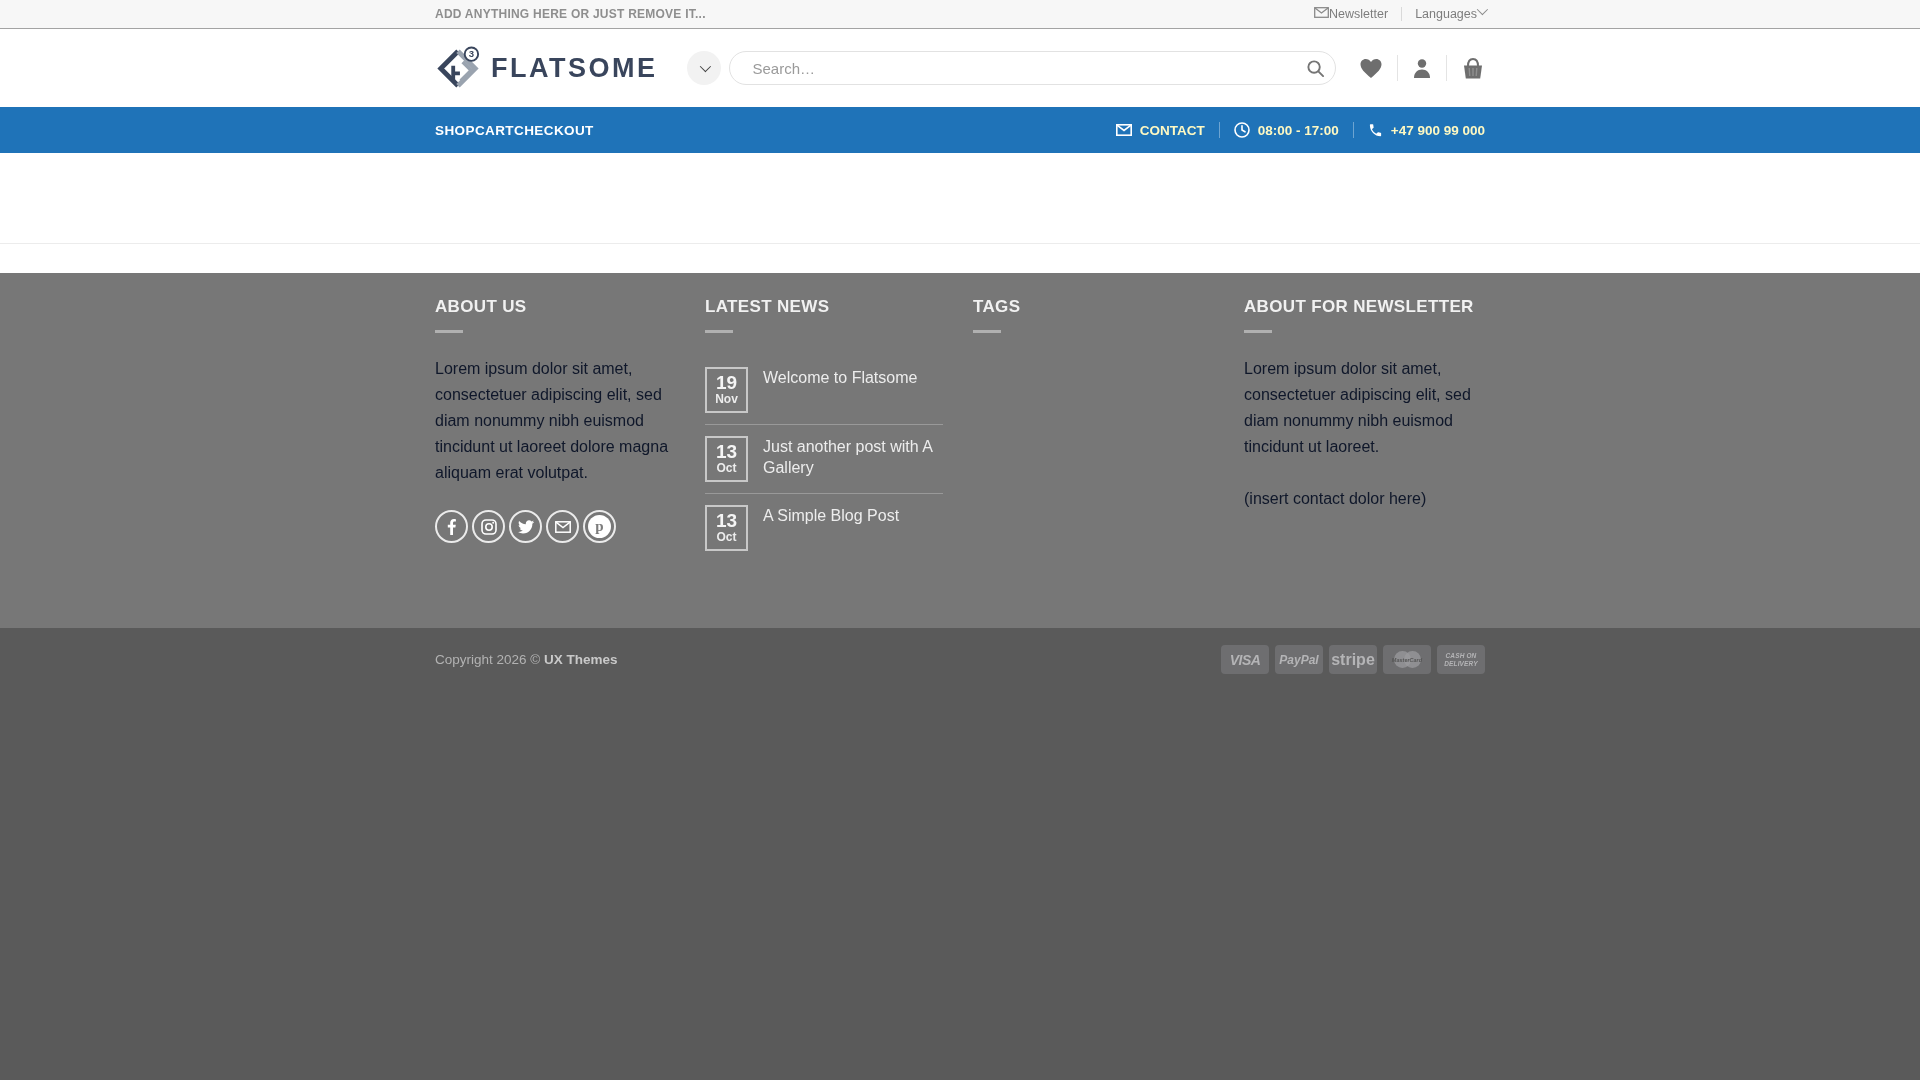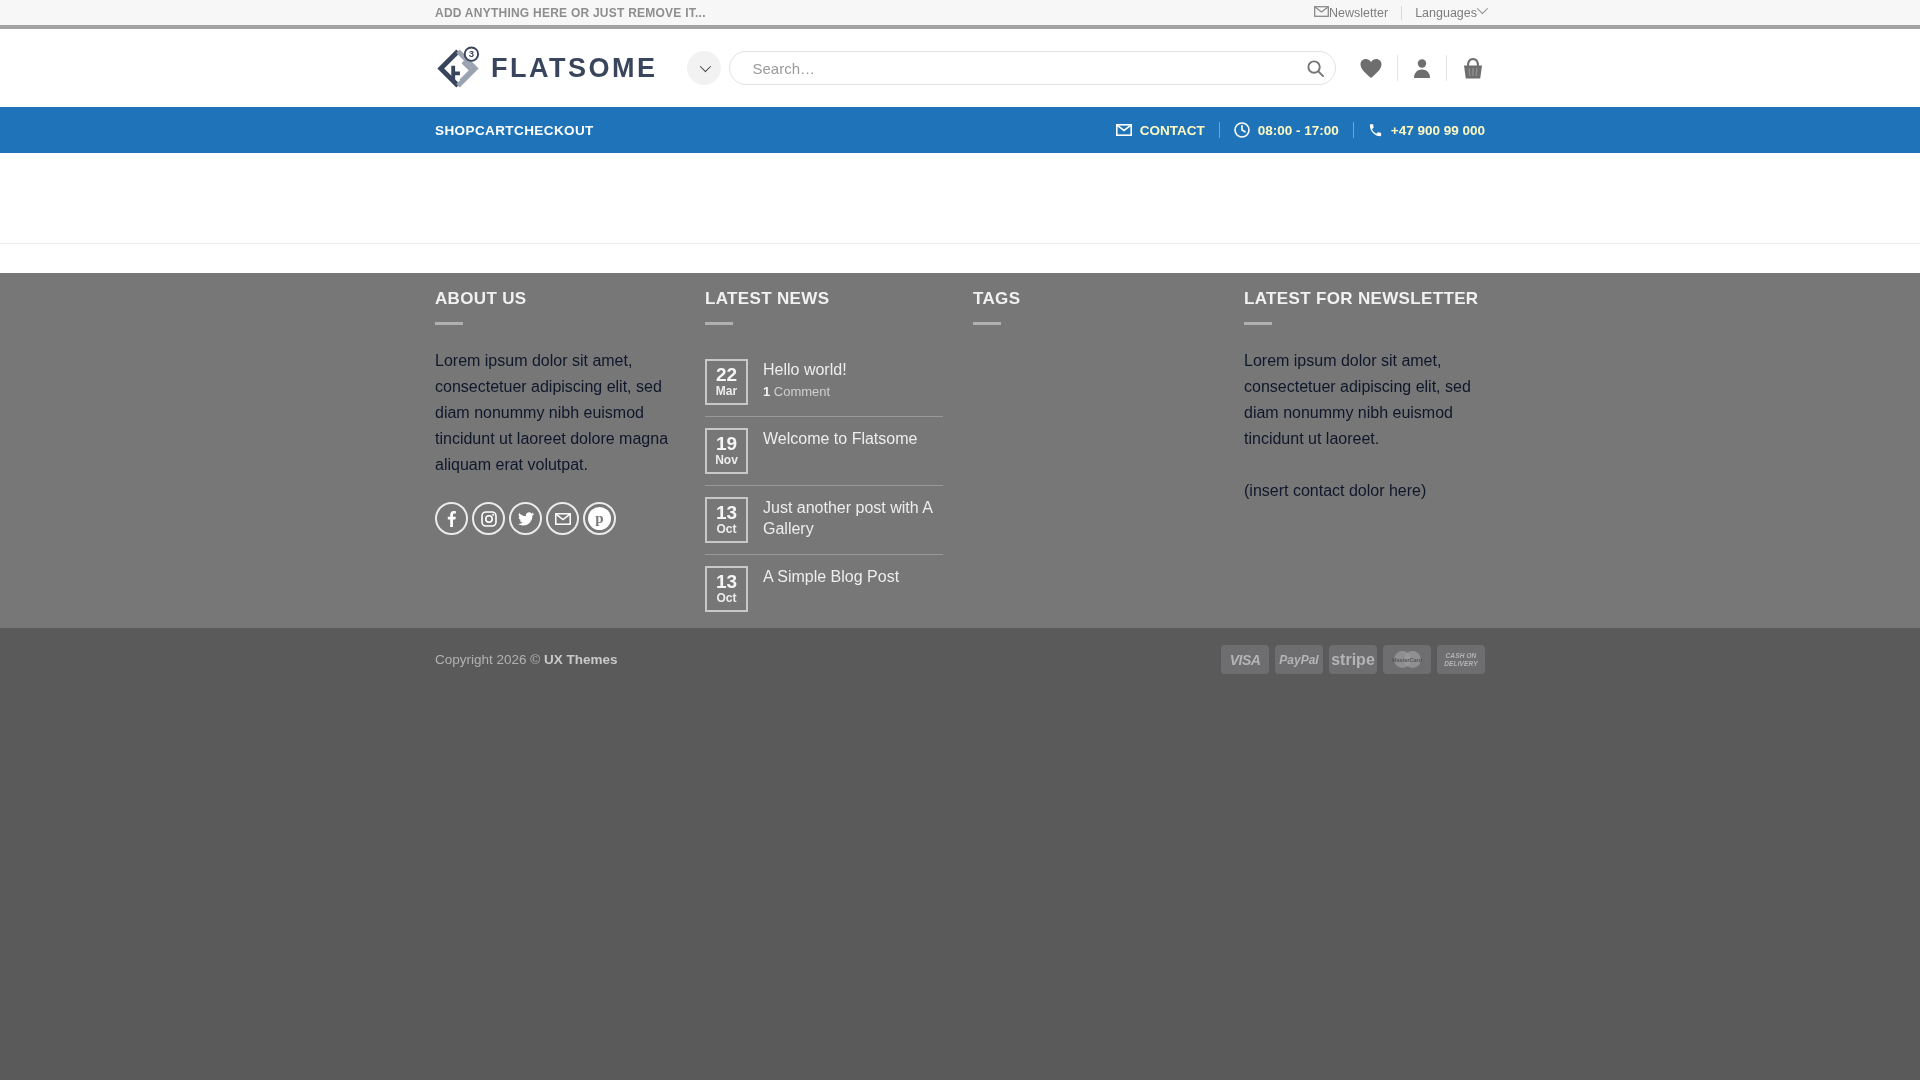--- a/index.html
+++ b/index.html
@@ -6,21 +6,21 @@
   html,body { width:100%; }
   body {
     font-family:"Liberation Sans", sans-serif;
     background:#5a5a5a;
     -webkit-font-smoothing:antialiased;
   }
   .page { min-height:1080px; display:flex; flex-direction:column; }
   .container { width:1050px; margin:0 auto; }
 
   
-  .topbar { background:#f7f7f7; border-bottom:4px solid #a3a3a3; height:29px; }
+  .topbar { background:#f7f7f7; border-bottom:1px solid #a3a3a3; height:29px; }
   .topbar .container { height:100%; display:flex; align-items:center; justify-content:space-between; }
   .topbar-left { font-size:12px; font-weight:700; color:#8e8e8e; letter-spacing:.02em; }
   .topbar-right { display:flex; align-items:center; font-size:12.5px; color:#7d7d7d; }
   .topbar-link { display:flex; align-items:flex-start; gap:0; cursor:pointer; }
   .topbar-sep { width:1px; height:14px; background:#d9d9d9; margin:0 13px; }
   .chev { width:8px; height:8px; border-right:1.6px solid #8a8a8a; border-bottom:1.6px solid #8a8a8a; transform:rotate(45deg) translateY(-2px); display:inline-block; }
 
   
   .header { background:#fff; height:78px; }
   .header .container { height:100%; display:flex; align-items:center; }
@@ -43,21 +43,21 @@
   .nav-link { color:#fff; font-size:13.5px; font-weight:700; letter-spacing:.03em; cursor:pointer; }
   .nav-right { display:flex; align-items:center; color:#fef9c3; font-size:13.5px; font-weight:700; }
   .nav-right .item { display:flex; align-items:center; gap:8px; cursor:pointer; }
   .nav-sep { width:1px; height:16px; background:rgba(255,255,255,.35); margin:0 14px; }
 
   
   .main { background:#fff; height:120px; position:relative; }
   .main-divider { position:absolute; left:0; right:0; top:90px; height:1px; background:#ececec; }
 
   
-  .footer { background:#777777; height:355px; padding-top:16px; }
+  .footer { background:#777777; height:355px; padding-top:24px; }
   .footer .cols { display:grid; grid-template-columns:270px 268px 271px 241px; }
   .col { padding-right:30px; }
   .col:last-child { padding-right:0; }
   .widget-title { color:#f1f1f1; font-size:17px; font-weight:700; letter-spacing:.02em; margin-bottom:13px; }
   .widget-rule { width:28px; height:3px; background:rgba(255,255,255,.42); margin-bottom:23px; }
   .ftext { color:#0f172a; font-size:16px; line-height:26px; }
   .fnote { margin-top:26px; }
 
   .social { display:flex; gap:4px; margin-top:24px; }
   .sbtn { width:33px; height:33px; border:2px solid rgba(255,255,255,.85); border-radius:50%; display:flex; align-items:center; justify-content:center; cursor:pointer; flex:none; }
@@ -244,30 +244,20 @@
           <div class="sbtn pin">
             <span class="pin-inner">p</span>
           </div>
         </div>
       </div>
 
       <div class="col">
         <div class="widget-title">LATEST NEWS</div>
         <div class="widget-rule"></div>
 
-        <div class="post">
-          <div class="datebox">
-            <span class="day">22</span>
-            <span class="month">Mar</span>
-          </div>
-          <div>
-            <div class="post-title">Hello world!</div>
-            <div class="post-meta"><b>1</b><span> Comment</span></div>
-          </div>
-        </div>
 
         <div class="post">
           <div class="datebox">
             <span class="day">19</span>
             <span class="month">Nov</span>
           </div>
           <div class="post-title">Welcome to Flatsome</div>
         </div>
 
         <div class="post">
@@ -286,21 +276,21 @@
           <div class="post-title">A Simple Blog Post</div>
         </div>
       </div>
 
       <div class="col">
         <div class="widget-title">TAGS</div>
         <div class="widget-rule"></div>
       </div>
 
       <div class="col">
-        <div class="widget-title">LATEST FOR NEWSLETTER</div>
+        <div class="widget-title">ABOUT FOR NEWSLETTER</div>
         <div class="widget-rule"></div>
         <div class="ftext">Lorem ipsum dolor sit amet, consectetuer adipiscing elit, sed diam nonummy nibh euismod tincidunt ut laoreet.</div>
         <div class="ftext fnote">(insert contact dolor here)</div>
       </div>
 
     </div>
   </div>
 
   <div class="abs-footer">
     <div class="container">

